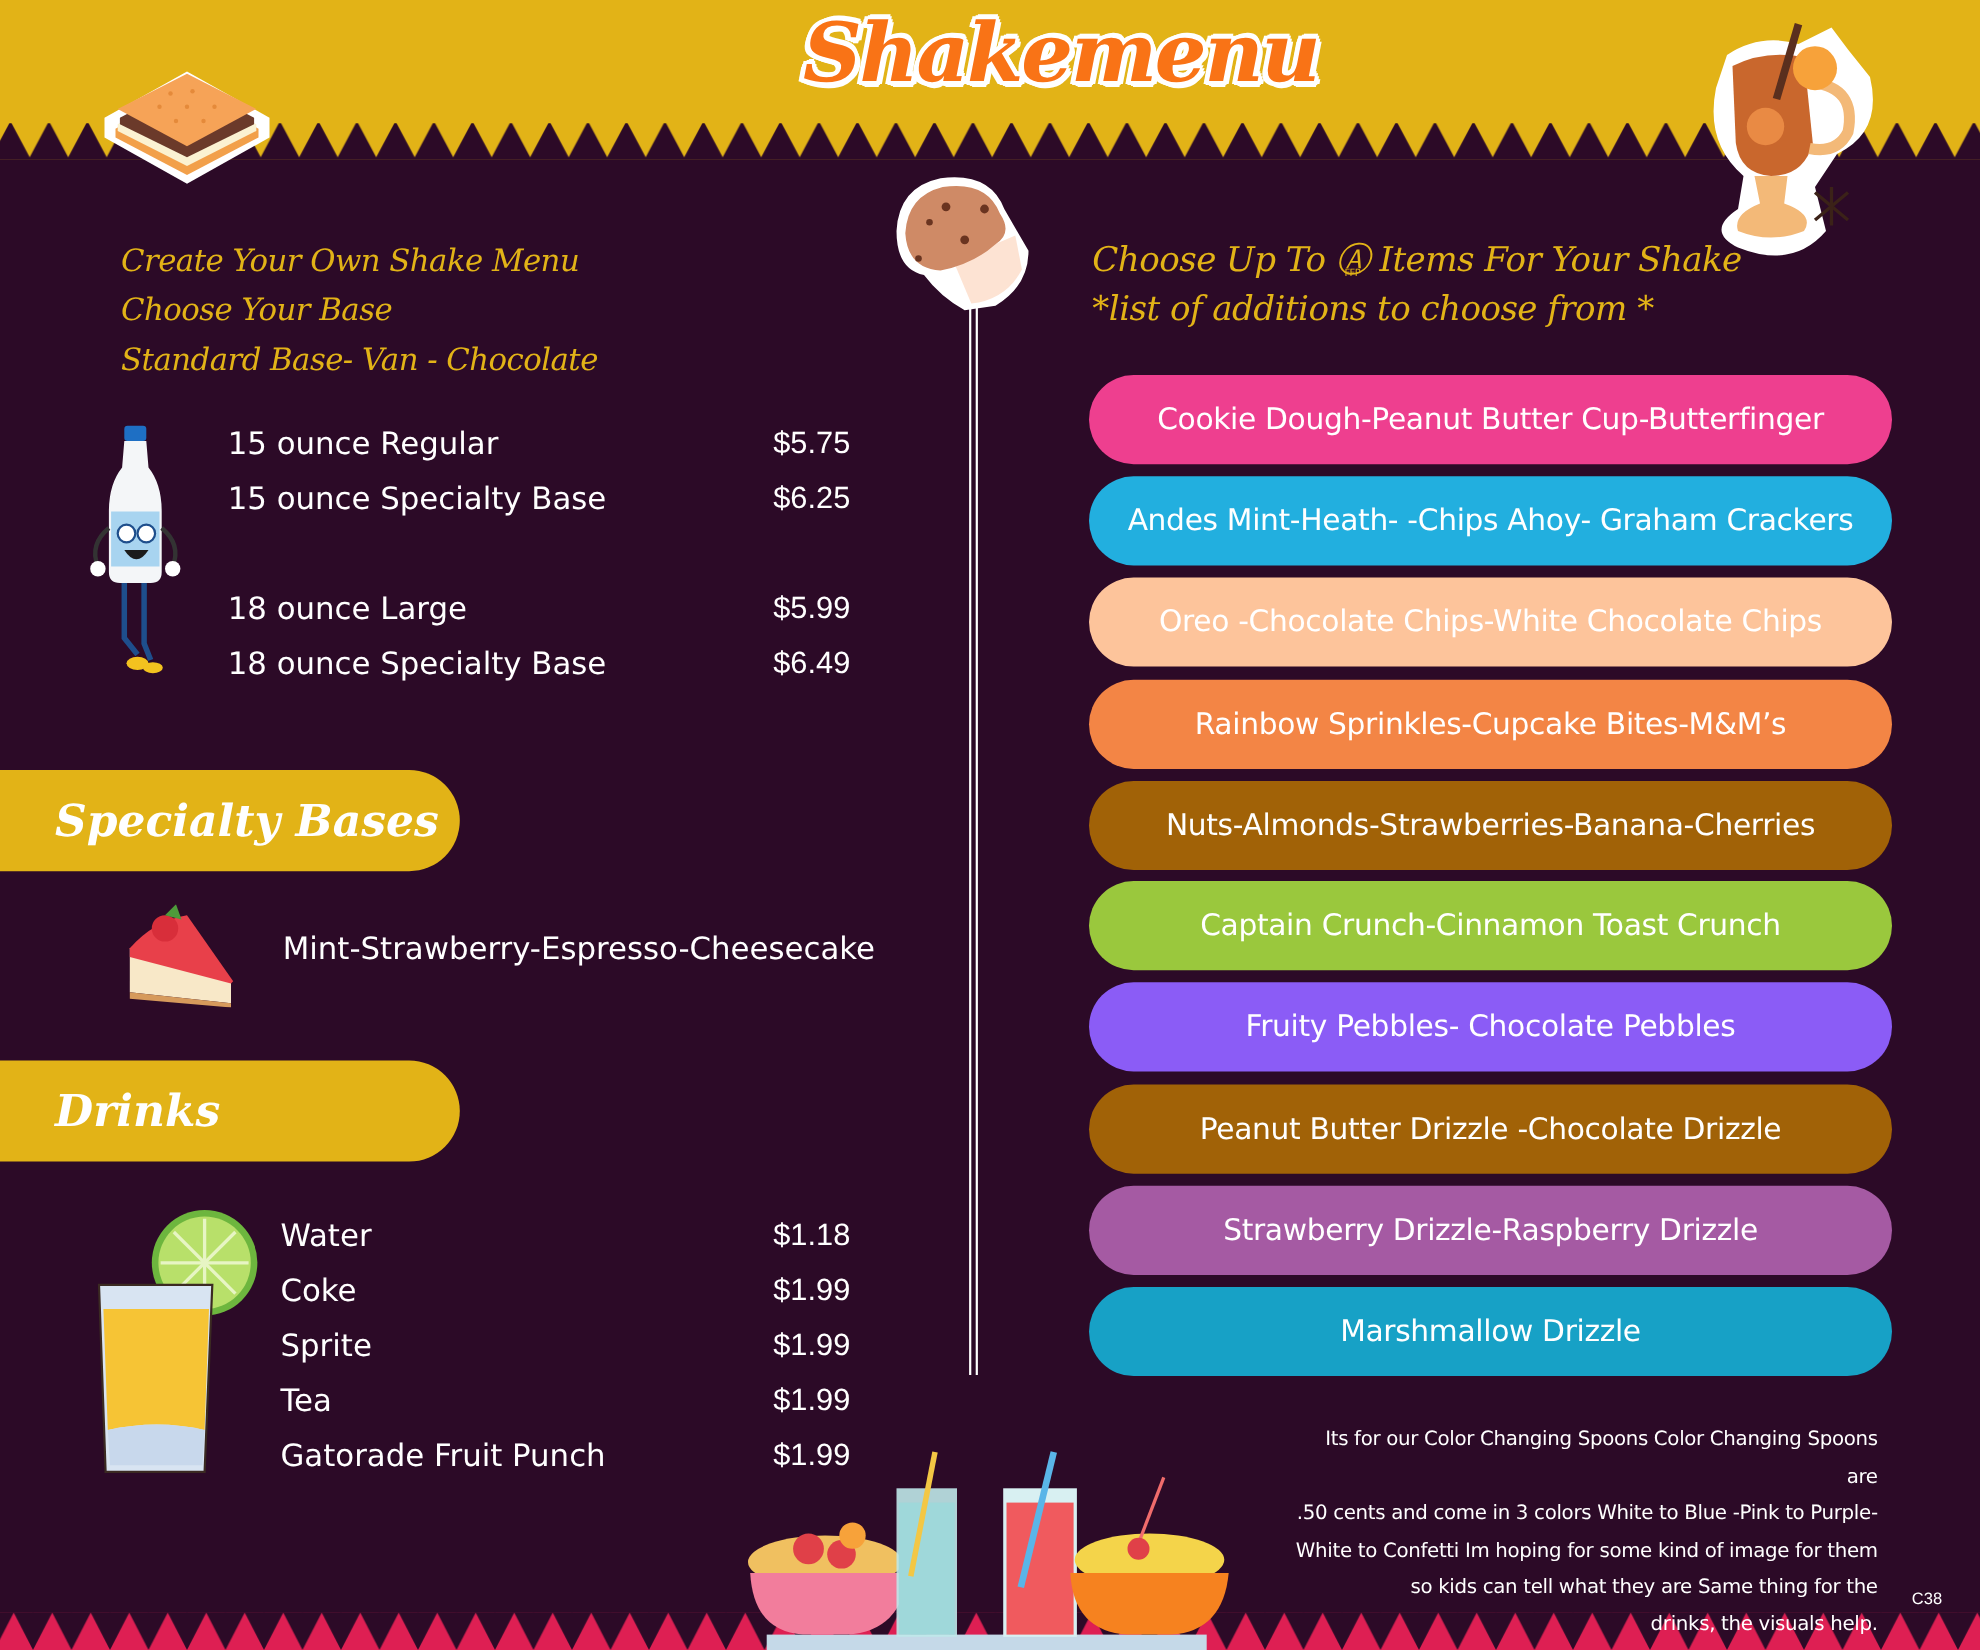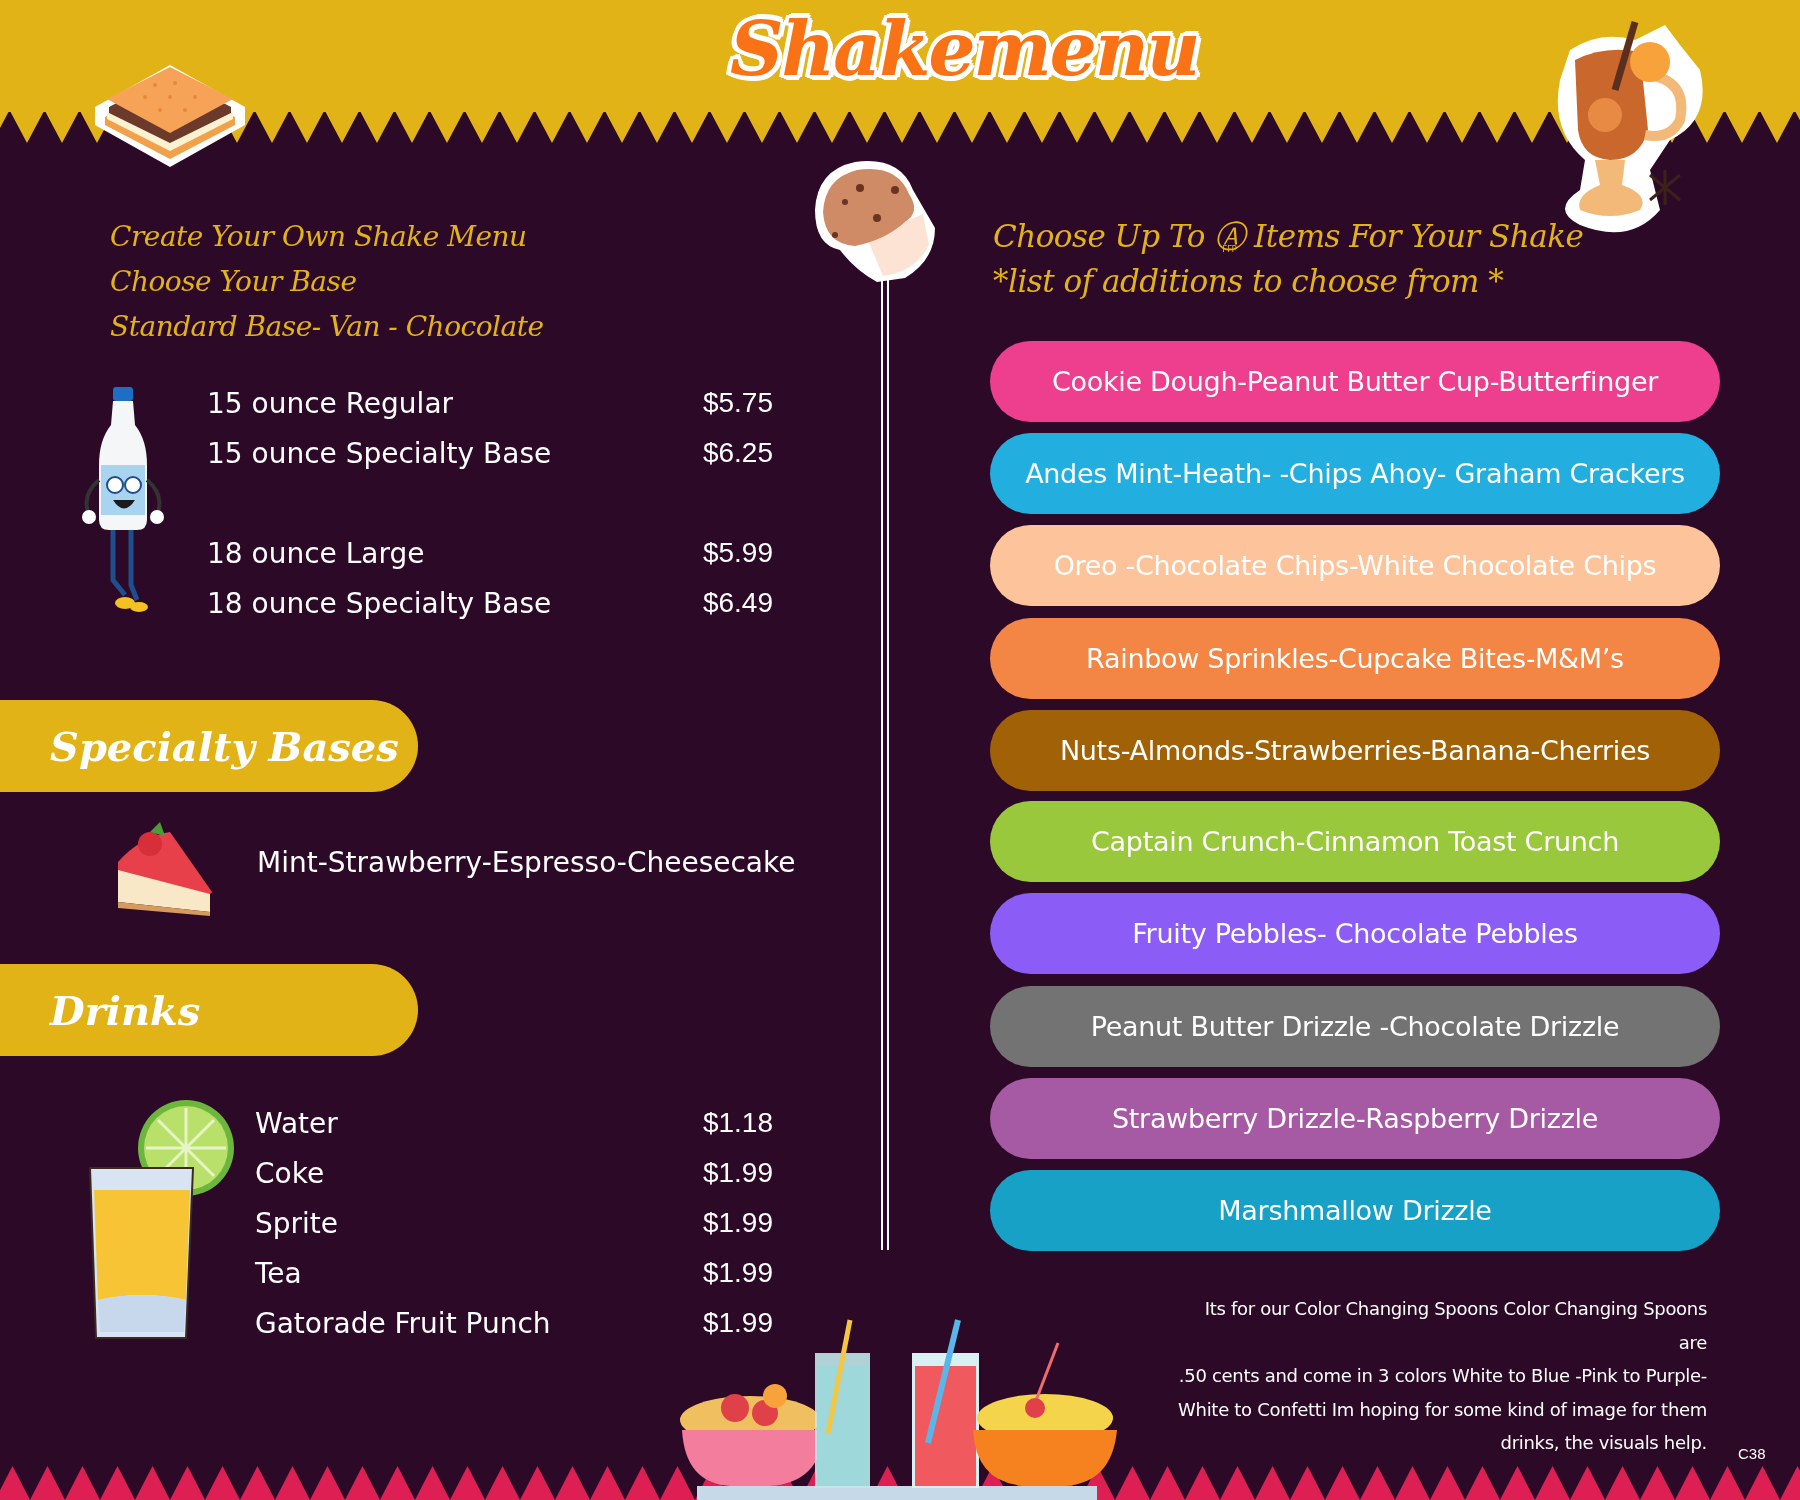--- a/index.html
+++ b/index.html
@@ -221,21 +221,21 @@
 </div>
 
 <div>
   <div class="pill" style="top:341px;background:#EE3F8F">Cookie Dough-Peanut Butter Cup-Butterfinger</div>
   <div class="pill" style="top:433px;background:#22AFDF">Andes Mint-Heath- -Chips Ahoy- Graham Crackers</div>
   <div class="pill" style="top:525px;background:#FDC49B">Oreo -Chocolate Chips-White Chocolate Chips</div>
   <div class="pill" style="top:618px;background:#F38545">Rainbow Sprinkles-Cupcake Bites-M&amp;M’s</div>
   <div class="pill" style="top:710px;background:#a16207">Nuts-Almonds-Strawberries-Banana-Cherries</div>
   <div class="pill" style="top:801px;background:#9AC83D">Captain Crunch-Cinnamon Toast Crunch</div>
   <div class="pill" style="top:893px;background:#8b5cf6">Fruity Pebbles- Chocolate Pebbles</div>
-  <div class="pill" style="top:986px;background:#737373">Peanut Butter Drizzle -Chocolate Drizzle</div>
+  <div class="pill" style="top:986px;background:#a16207">Peanut Butter Drizzle -Chocolate Drizzle</div>
   <div class="pill" style="top:1078px;background:#A55AA3">Strawberry Drizzle-Raspberry Drizzle</div>
   <div class="pill" style="top:1170px;background:#17A1C6">Marshmallow Drizzle</div>
 </div>
 
 <svg class="bottom-zig" viewBox="0 0 1800 34" preserveAspectRatio="none">
   <defs>
     <pattern id="bz" x="-5" y="0" width="35" height="34" patternUnits="userSpaceOnUse">
       <polygon points="0,34 17.5,0 35,34" fill="#DE1F53"></polygon>
     </pattern>
   </defs>
@@ -258,16 +258,17 @@
   <ellipse cx="365" cy="100" rx="68" ry="24" fill="#F4D44A"></ellipse>
   <line x1="355" y1="85" x2="378" y2="25" stroke="#F06C6C" stroke-width="3"></line>
   <circle cx="355" cy="90" r="10" fill="#E04048"></circle>
   <path d="M293 112 L437 112 Q432 165 385 168 L345 168 Q296 165 293 112Z" fill="#F6821F"></path>
 </svg>
 
 <div class="note">
   <div>Its for our Color Changing Spoons Color Changing Spoons are</div>
   <div>.50 cents and come in 3 colors White to Blue -Pink to Purple-</div>
   <div>White to Confetti Im hoping for some kind of image for them</div>
+  <div>so kids can tell what they are Same thing for the</div>
   <div>drinks, the visuals help.</div>
 </div>
 
 <div class="code">C38</div>
 
 </body></html>

